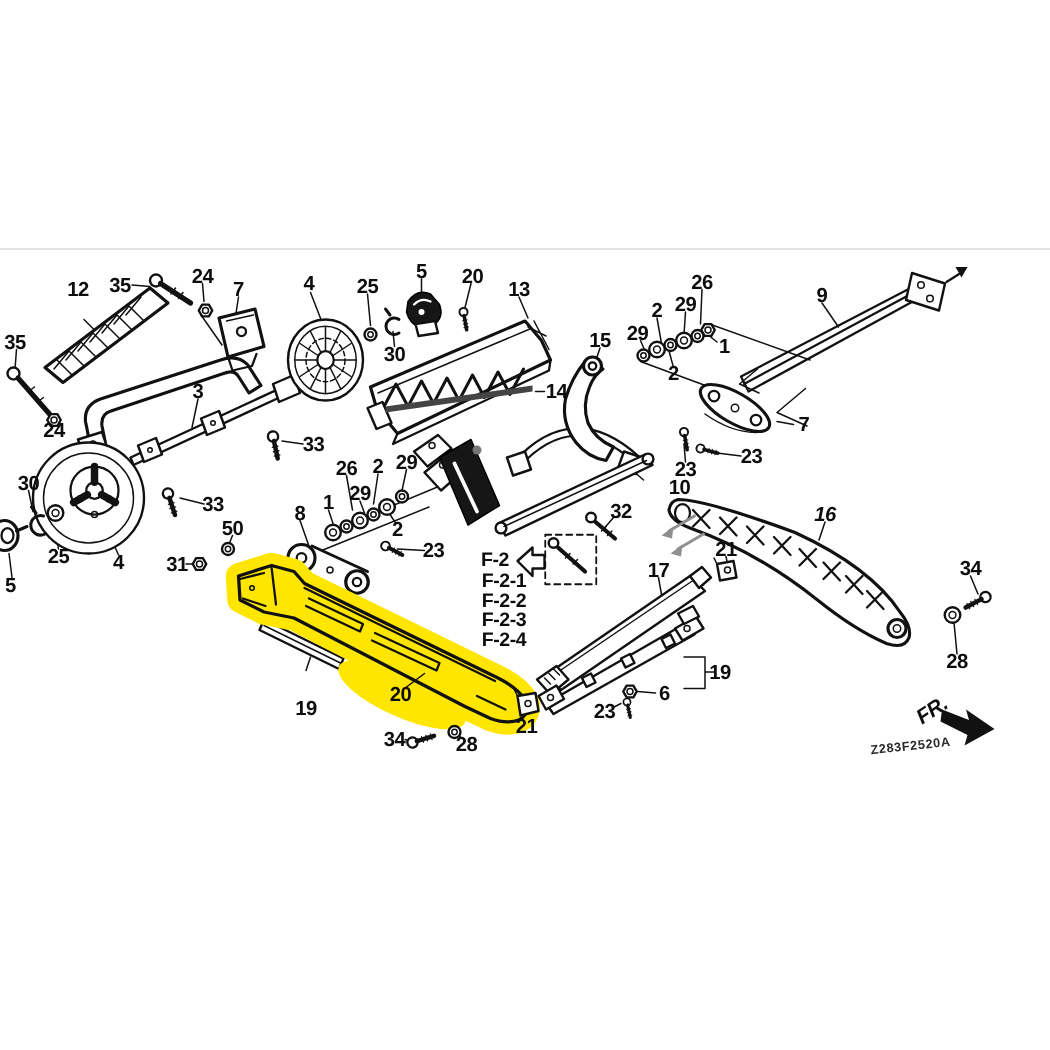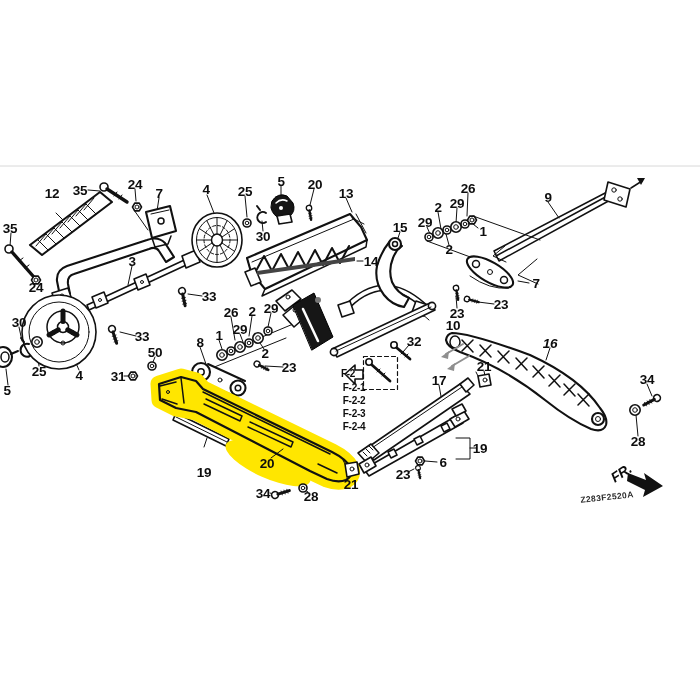--- a/index.html
+++ b/index.html
@@ -2,21 +2,21 @@
 <html style="--hl: #ffe600;"><head>
 <meta charset="utf-8">
 <style>
   :root{ --hl:#ffe600; }
   html,body{margin:0;padding:0;background:#fff;}
   .stage{position:relative;width:700px;height:700px;background:#fff;overflow:hidden;
          font-family:"Liberation Sans",sans-serif;}
   .stage svg{position:absolute;left:0;top:0;z-index:1;}
   .lbl{position:absolute;transform:translate(-50%,-50%);font:700 13.5px "Liberation Sans",sans-serif;
        color:#0d0d0d;letter-spacing:-0.3px;white-space:nowrap;z-index:3;}
-  .ref{font-size:10px;margin-left:18px;}
+  .ref{font-size:13px;}
   .fr{font:italic 800 14px "Liberation Sans",sans-serif;left:621px;top:473px;
       transform:translate(-50%,-50%) rotate(-33deg);z-index:3;}
   .code{font:700 8.5px "Liberation Sans",sans-serif;color:#2b2b2b;letter-spacing:.4px;
         left:607px;top:497px;transform:translate(-50%,-50%) rotate(-6deg);z-index:3;}
   
   .s1{stroke:#111;stroke-width:1;fill:none}
   .s15{stroke:#111;stroke-width:1.5;fill:none}
   .s2{stroke:#111;stroke-width:2;fill:none}
   .wf{fill:#fff;stroke:#111;stroke-width:1.6}
   .wf2{fill:#fff;stroke:#111;stroke-width:2.1}

